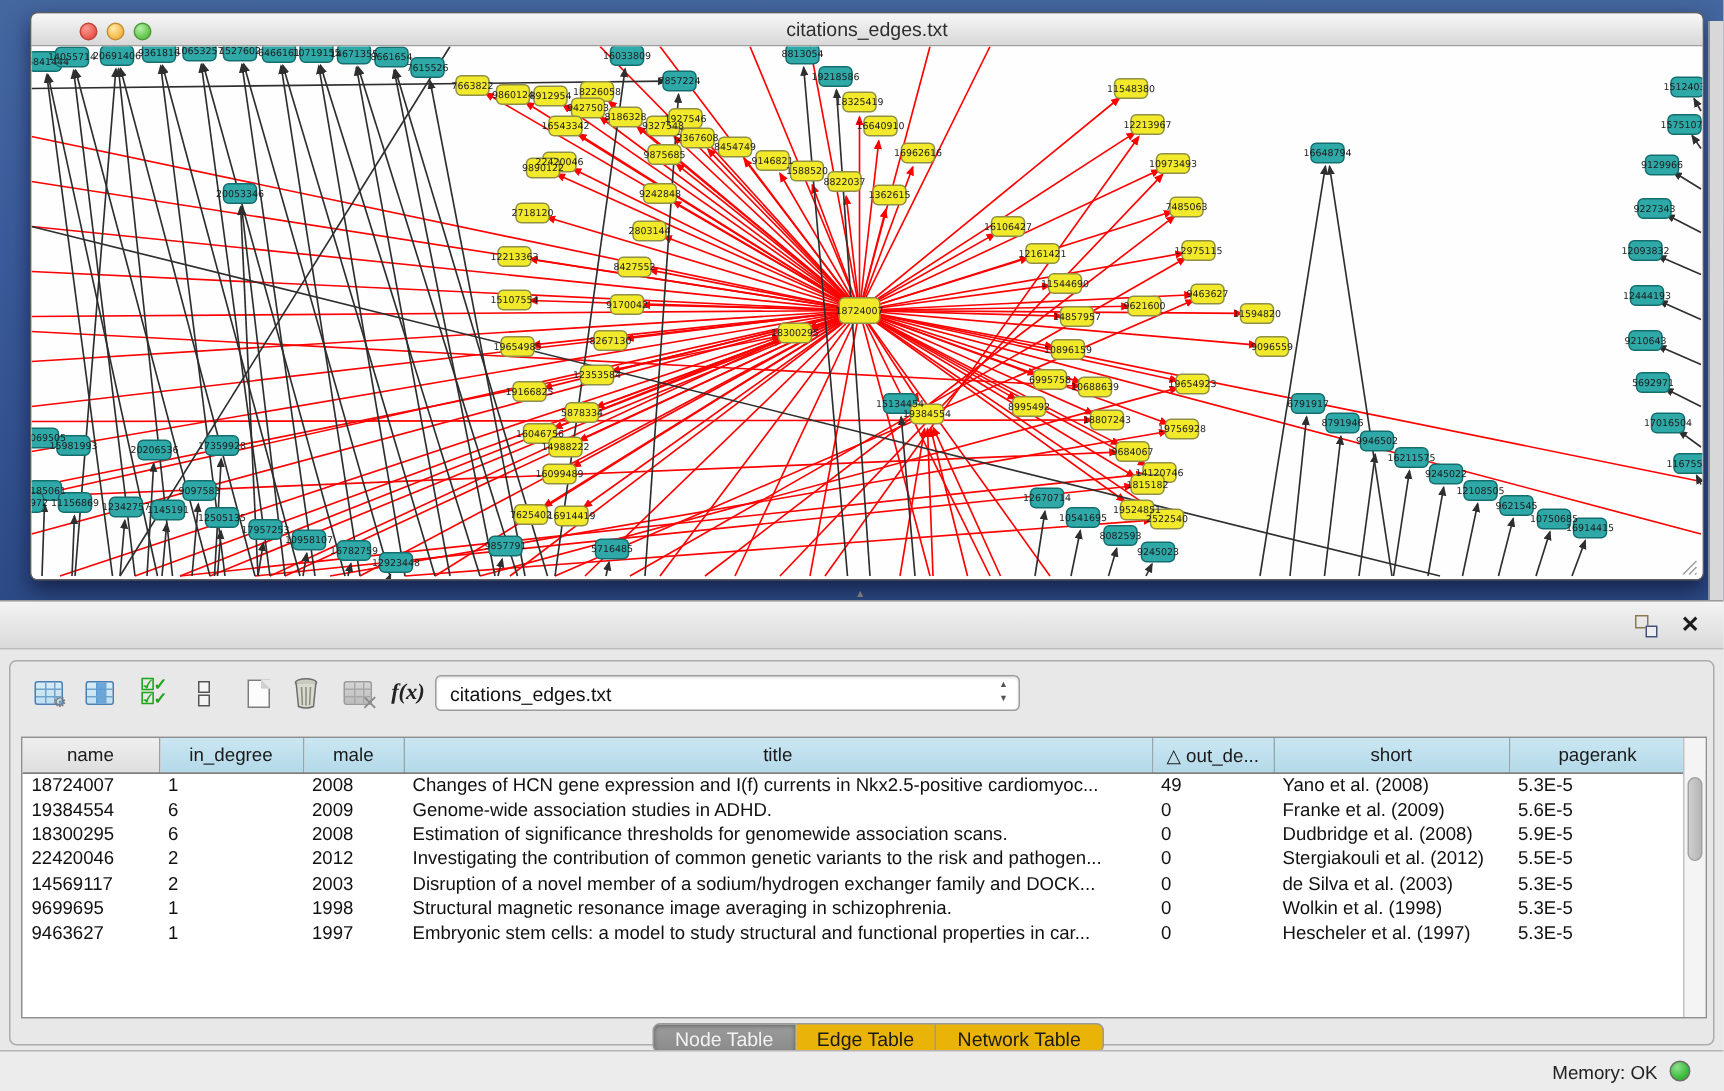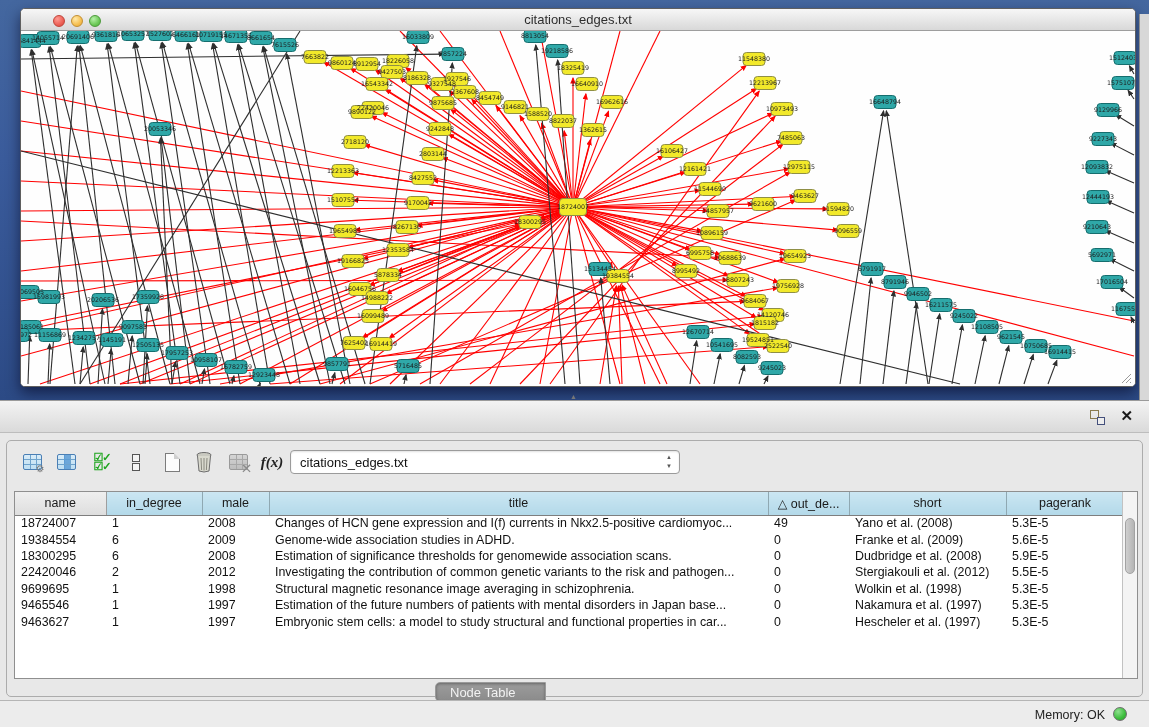--- a/index.html
+++ b/index.html
@@ -62,21 +62,21 @@
   td { height:16.4px; font-size:12.4px; color:#111; padding:0 4px 0 6px;
     white-space:nowrap; overflow:hidden; }
   #vscroll { position:absolute; right:0; top:0; width:15px; height:188px;
     background:#F4F4F4; border-left:1px solid #C2C2C2; }
   #vthumb { position:absolute; left:2px; top:26px; width:10px; height:56px; border-radius:5px;
     background:linear-gradient(90deg,#CFCFCF,#B4B4B4); border:1px solid #A2A2A2; }
   #vcorner { position:absolute; right:0; top:0; width:15px; height:23px; background:#E4E4E4;
     border-left:1px solid #9E9E9E; border-bottom:1px solid #7E7E7E; }
 
   
-  #tabs { position:absolute; left:428px; top:241px; height:20px; display:flex;flex-direction:column; }
+  #tabs { position:absolute; left:428px; top:241px; height:20px; display:flex; }
   .tab { height:20px; padding:0 14px; font-size:13px; line-height:19px; background:#eab308;
     border:1px solid #9A9A9A; border-left:none; color:#1a1a1a; }
   .tab:first-child { border-left:1px solid #9A9A9A; border-radius:5px 0 0 5px; }
   .tab:last-child { border-radius:0 5px 5px 0; }
   .tab.active { background:linear-gradient(#9C9C9C,#8B8B8B); color:#F2F2F2;
     box-shadow:inset 0 1px 3px rgba(0,0,0,.35); }
 
   
   #statusbar { position:absolute; left:0; top:700px; width:1149px; height:27px;
     background:#ECECEC; border-top:1px solid #B5B5B5;padding-left:45px; }
@@ -691,35 +691,35 @@
             <tr>
               <td>22420046</td>
               <td>2</td>
               <td>2012</td>
               <td>Investigating the contribution of common genetic variants to the risk and pathogen...</td>
               <td>0</td>
               <td>Stergiakouli et al. (2012)</td>
               <td>5.5E-5</td>
             </tr>
             <tr>
+              <td>14569117</td>
+              <td>2</td>
+              <td>2003</td>
+              <td>Disruption of a novel member of a sodium/hydrogen exchanger family and DOCK...</td>
+              <td>0</td>
+              <td>de Silva et al. (2003)</td>
+              <td>5.3E-5</td>
+            </tr>
+            <tr>
               <td>9699695</td>
               <td>1</td>
               <td>1998</td>
               <td>Structural magnetic resonance image averaging in schizophrenia.</td>
               <td>0</td>
               <td>Wolkin et al. (1998)</td>
-              <td>5.3E-5</td>
-            </tr>
-            <tr>
-              <td>9465546</td>
-              <td>1</td>
-              <td>1997</td>
-              <td>Estimation of the future numbers of patients with mental disorders in Japan base...</td>
-              <td>0</td>
-              <td>Nakamura et al. (1997)</td>
               <td>5.3E-5</td>
             </tr>
             <tr>
               <td>9463627</td>
               <td>1</td>
               <td>1997</td>
               <td>Embryonic stem cells: a model to study structural and functional properties in car...</td>
               <td>0</td>
               <td>Hescheler et al. (1997)</td>
               <td>5.3E-5</td>

